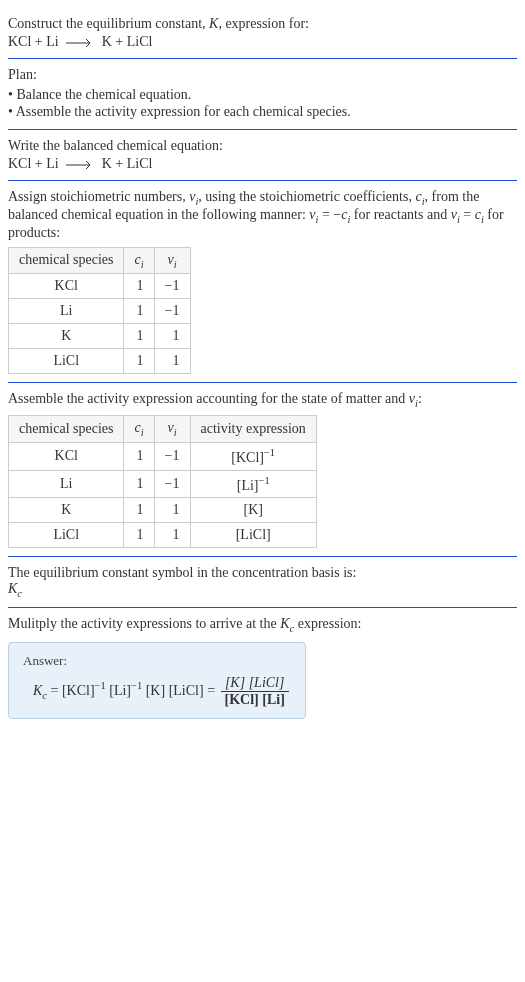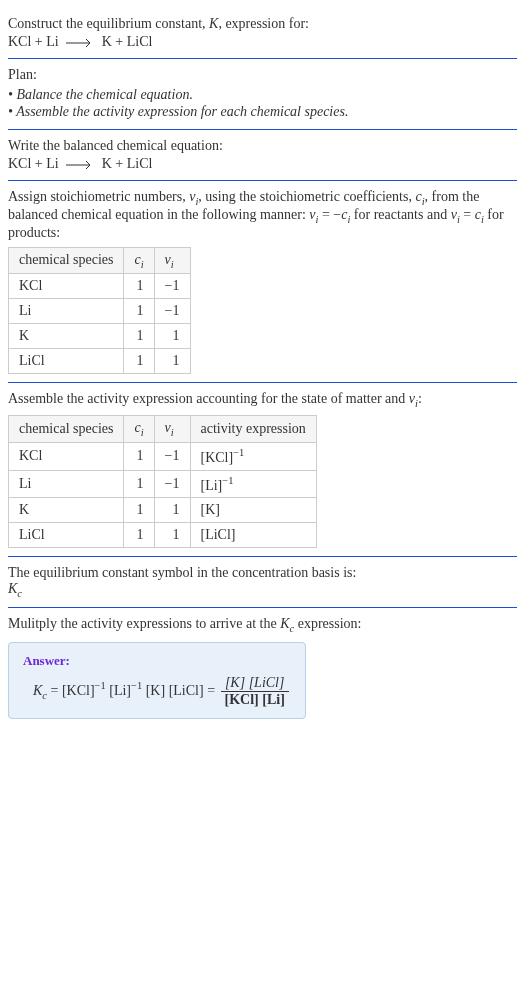--- a/index.html
+++ b/index.html
@@ -3,31 +3,31 @@
 <meta charset="utf-8">
 <style>
 * { margin: 0; padding: 0; box-sizing: border-box; }
 body { font-family: Georgia, 'Times New Roman', serif; font-size: 14px; color: #333; background: #fff; padding: 8px; width: 525px; }
 .section { border-bottom: 1px solid #1d4ed8; padding: 8px 0; }
 .section.no-border { border-bottom: none; }
 .prompt-line { margin-bottom: 2px; }
 .equation { font-family: Georgia, serif; margin-top: 2px; }
 .arrow { display: inline-block; margin: 0 4px; position: relative; }
 .arrow svg { vertical-align: middle; }
-.plan-list { margin-top: 4px; font-style: italic; }
+.plan-list { margin-top: 4px; }
 .plan-item { margin-bottom: 1px; }
 table.data { border-collapse: collapse; margin-top: 6px; }
-table.data th, table.data td { border: 1px solid #ccc; padding: 4px 10px; text-align: left; font-weight: normal; }
+table.data th, table.data td { border: 1px solid #ccc; padding: 4px 10px; text-align: center; font-weight: normal; }
 table.data th { background: #f5f5f5; }
 table.data td.num { text-align: right; }
 .sub { font-size: 0.75em; vertical-align: sub; font-style: italic; }
 .sup { font-size: 0.75em; vertical-align: super; }
 .italic { font-style: italic; }
 .answer-box { background: #e8f0fa; border: 1px solid #b8d0e8; border-radius: 4px; padding: 10px 14px; margin-top: 8px; display: inline-block; }
-.answer-label { color: #6d28d9; font-size: 13px; margin-bottom: 6px; font-weight: bold; }
+.answer-label { color: #404040; font-size: 13px; margin-bottom: 6px; }
 .frac { display: inline-block; vertical-align: middle; text-align: center; margin: 0 2px; }
 .frac .num { display: block; border-bottom: 1px solid #333; padding: 0 4px; font-style: italic; }
 .frac .den { display: block; padding: 0 4px; font-weight: bold; }
 .kc-line { margin-left: 10px; }
 </style>
 </head>
 <body>
 
 <div class="section">
   <div class="prompt-line">

